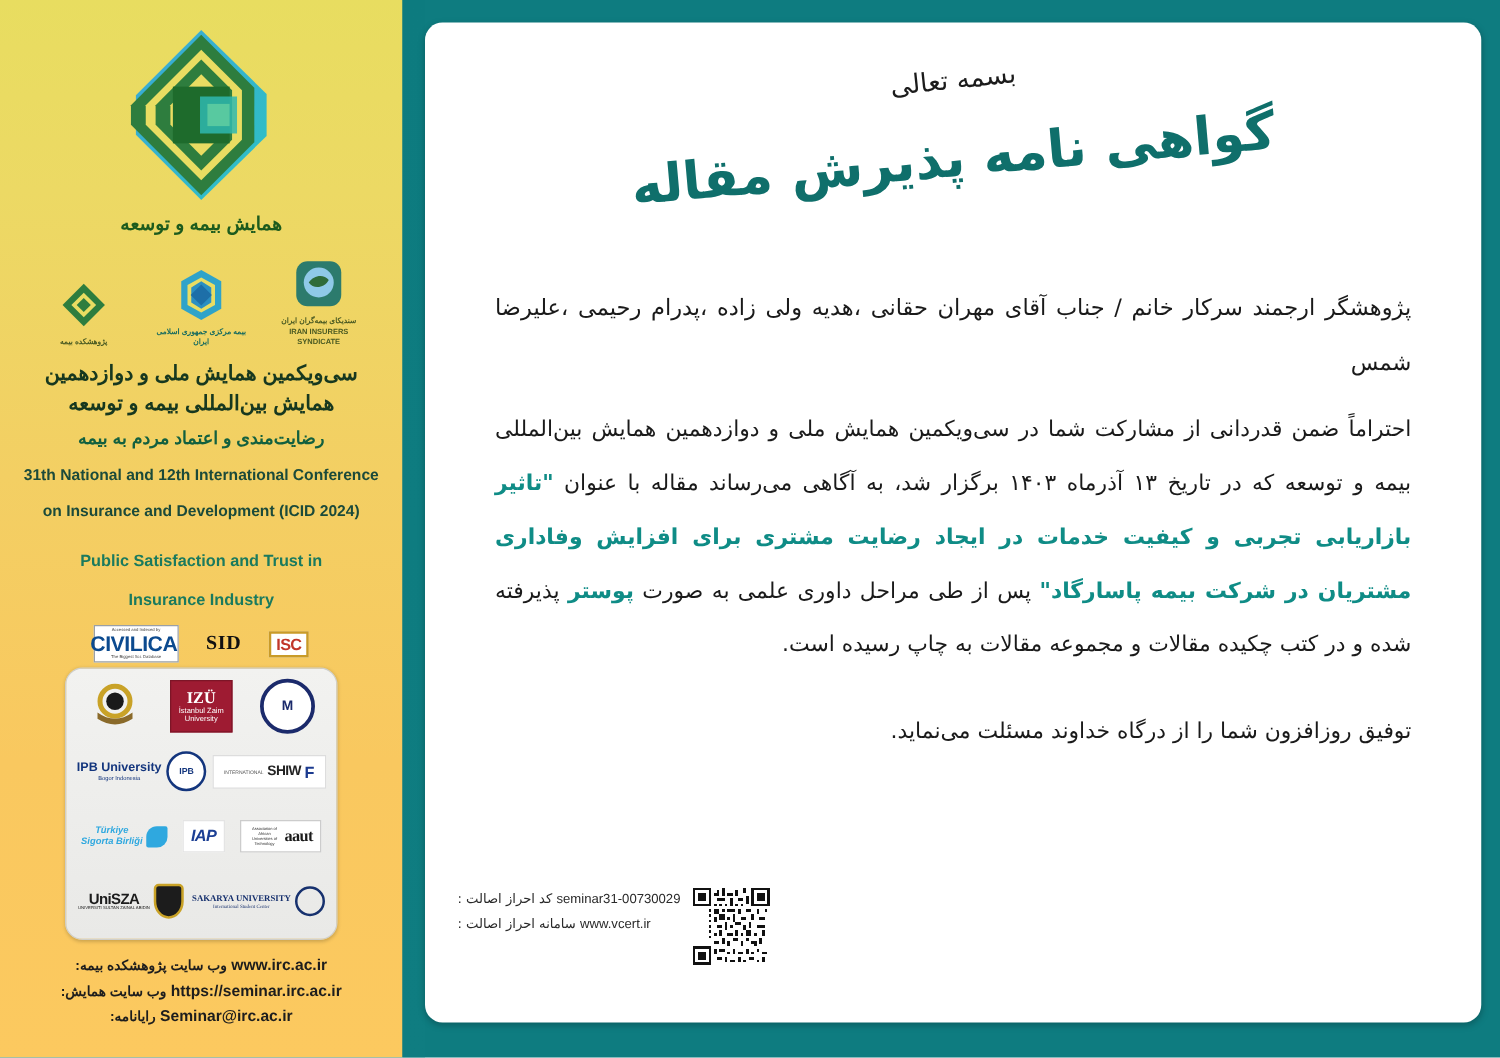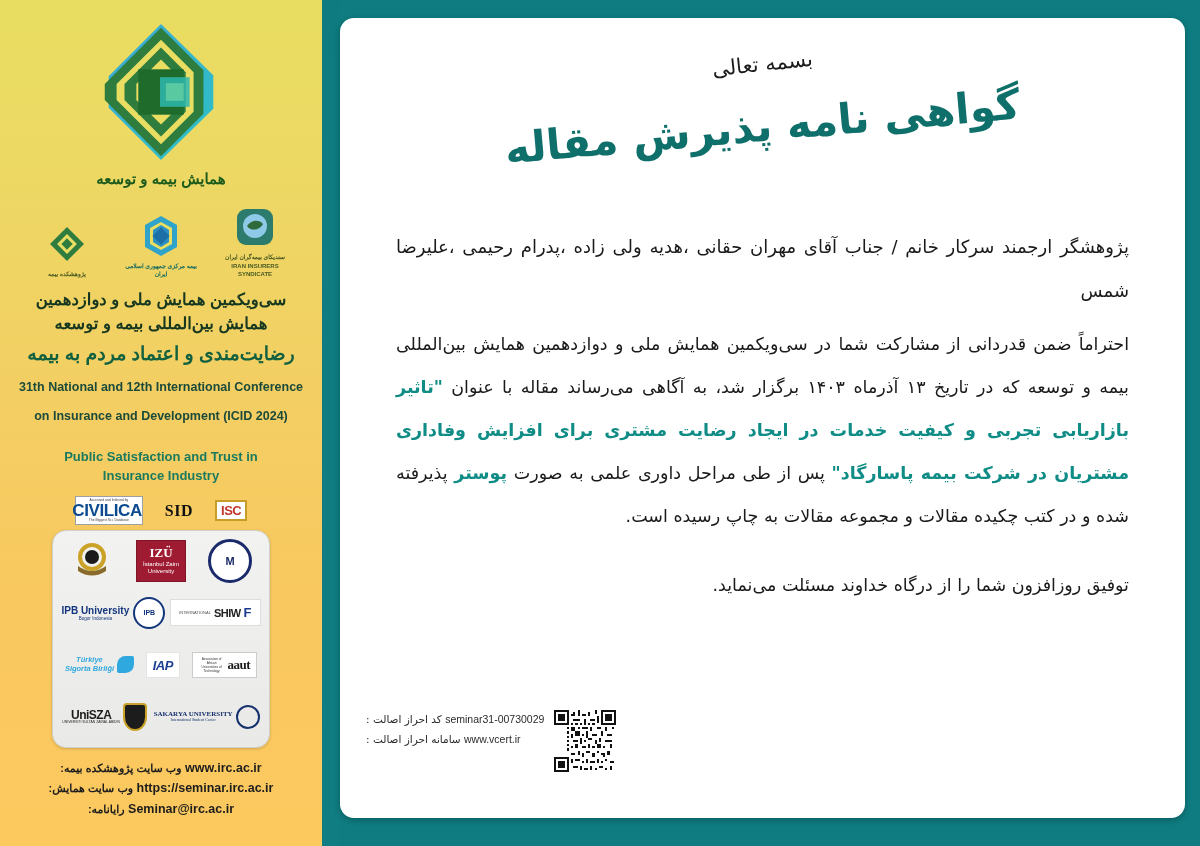--- a/index.html
+++ b/index.html
@@ -49,21 +49,21 @@
   .assoc .mark{height:50px;display:flex;align-items:center;justify-content:center;}
   .assoc .cap{font-size:6px;line-height:1.25;color:#176b5f;font-weight:bold;margin-top:2px;}
   .assoc .cap.brown{color:#4a5a22;}
 
   
   .titles{margin-top:10px;padding:0 14px;}
   .fa-title{
     font-size:16.5px;font-weight:bold;color:#17381f;line-height:1.45;
   }
   .fa-theme{
-    font-size:19px;font-weight:bold;color:#12603f;line-height:1.5;margin-top:4px;
+    font-size:14px;font-weight:bold;color:#12603f;line-height:1.5;margin-top:4px;
     letter-spacing:-.2px;
   }
   .en-title{
     direction:ltr;font-size:12.5px;font-weight:bold;color:#1b4a3a;
     line-height:1.5;margin-top:10px;
   }
   .en-theme{
     direction:ltr;font-size:13px;font-weight:bold;color:#1a7a5e;
     line-height:1.45;margin-top:22px;
   }
@@ -259,21 +259,21 @@
       </div>
     </div>
 
     <div class="titles">
       <div class="fa-title">سی‌ویکمین همایش ملی و  دوازدهمین</div>
       <div class="fa-title">همایش بین‌المللی بیمه و توسعه</div>
       <div class="fa-theme">رضایت‌مندی و اعتماد مردم به بیمه</div>
       <div class="en-title">31th National and 12th International Conference</div>
       <div class="en-title">on Insurance and Development (ICID 2024)</div>
       <div class="en-theme">Public Satisfaction and Trust in</div>
-      <div class="en-theme" style="margin-top:0">Insurance Industry</div>
+      <div class="en-theme" style="margin-top:12px">Insurance Industry</div>
     </div>
 
     <div class="index-row">
       <span class="badge-isc">ISC</span>
       <span class="badge-sid">SID</span>
       <span class="badge-civilica">
         <span class="top">Accessed and Indexed by</span>
         <span class="mid">CIVILICA</span>
         <span class="bot">The Biggest Sci. Database</span>
       </span>

